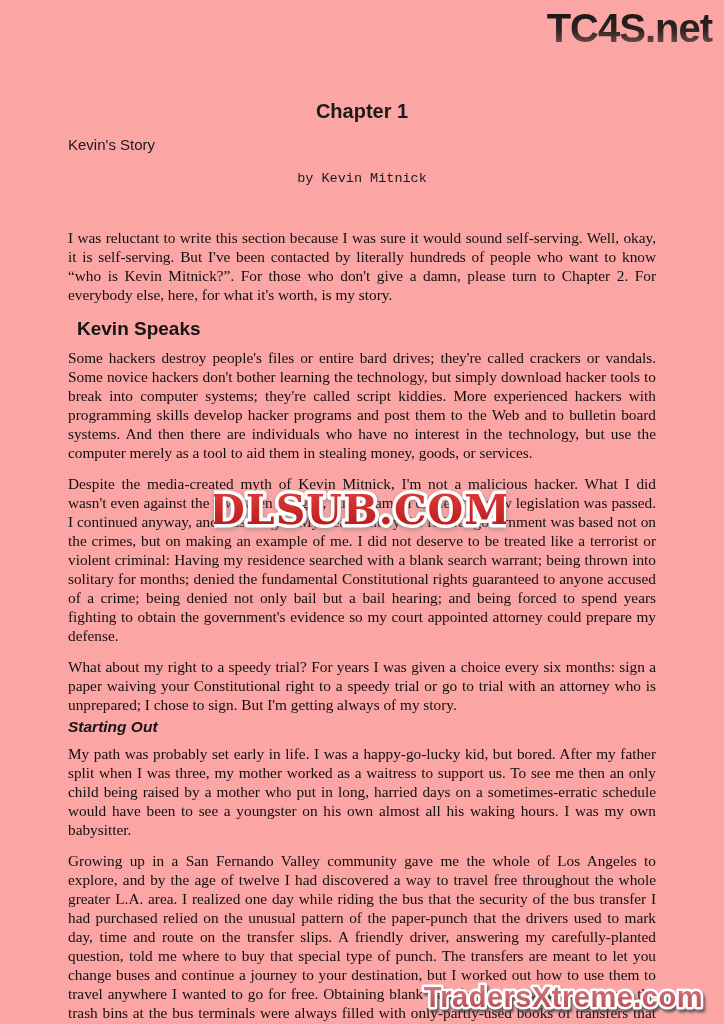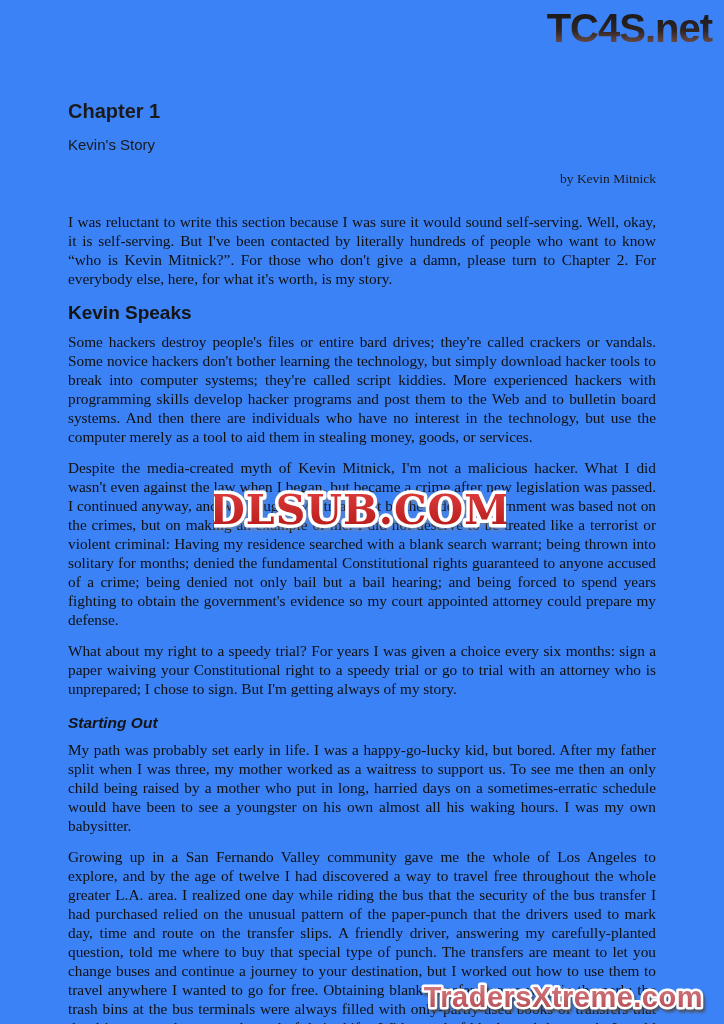--- a/index.html
+++ b/index.html
@@ -4,70 +4,70 @@
 <style>
   html, body { margin:0; padding:0; }
   body {
     width:724px; height:1024px;
     background:#ffffff;
     font-family:"Liberation Serif", serif;
   }
   .page {
     position:relative;
     width:724px; height:1024px;
-    background:#3b82f6;
+    background:#fca5a5;
     overflow:hidden;
   }
   .content {
     position:absolute;
     left:68px; top:0;
     width:588px;
     color:#111111;
   }
   .chapter-heading {
     margin:98px 0 0 0;
     font-family:"Liberation Sans", sans-serif;
     font-size:20px; font-weight:bold;
     line-height:26px;
-    text-align:left;
+    text-align:center;
     color:#1a1a1a;
   }
   .chapter-title {
     margin:11px 0 0 0;
     font-family:"Liberation Sans", sans-serif;
     font-size:15px; font-weight:normal;
     line-height:20px;
     text-align:left;
     color:#1a1a1a;
   }
   .byline {
     margin:15px 0 0 0;
-    font-family:Liberation Serif, serif;
+    font-family:Liberation Mono, monospace;
     font-size:13.5px;
     line-height:18px;
-    text-align:right;
+    text-align:center;
     color:#1a1a1a;
   }
   p.body-para {
     margin:12px 0 0 0;
     font-size:15.3px;
     line-height:19px;
     text-align:justify;
     color:#101010;
   }
-  p.intro-para { margin-top:24px; }
+  p.intro-para { margin-top:40px; }
   h2.section-heading {
-    margin:13px 0 0 0;
+    margin:13px 0 0 9px;
     font-family:"Liberation Sans", sans-serif;
     font-size:19px; font-weight:bold;
     line-height:24px;
     color:#141414;
   }
   h3.subsection-heading {
-    margin:15px 0 0 0;
+    margin:3px 0 0 0;
     font-family:"Liberation Sans", sans-serif;
     font-size:15.5px; font-weight:bold; font-style:italic;
     line-height:20px;
     color:#141414;
   }
   h2.section-heading + p.body-para,
   h3.subsection-heading + p.body-para { margin-top:7px; }
 
   
   .logo-svg {

